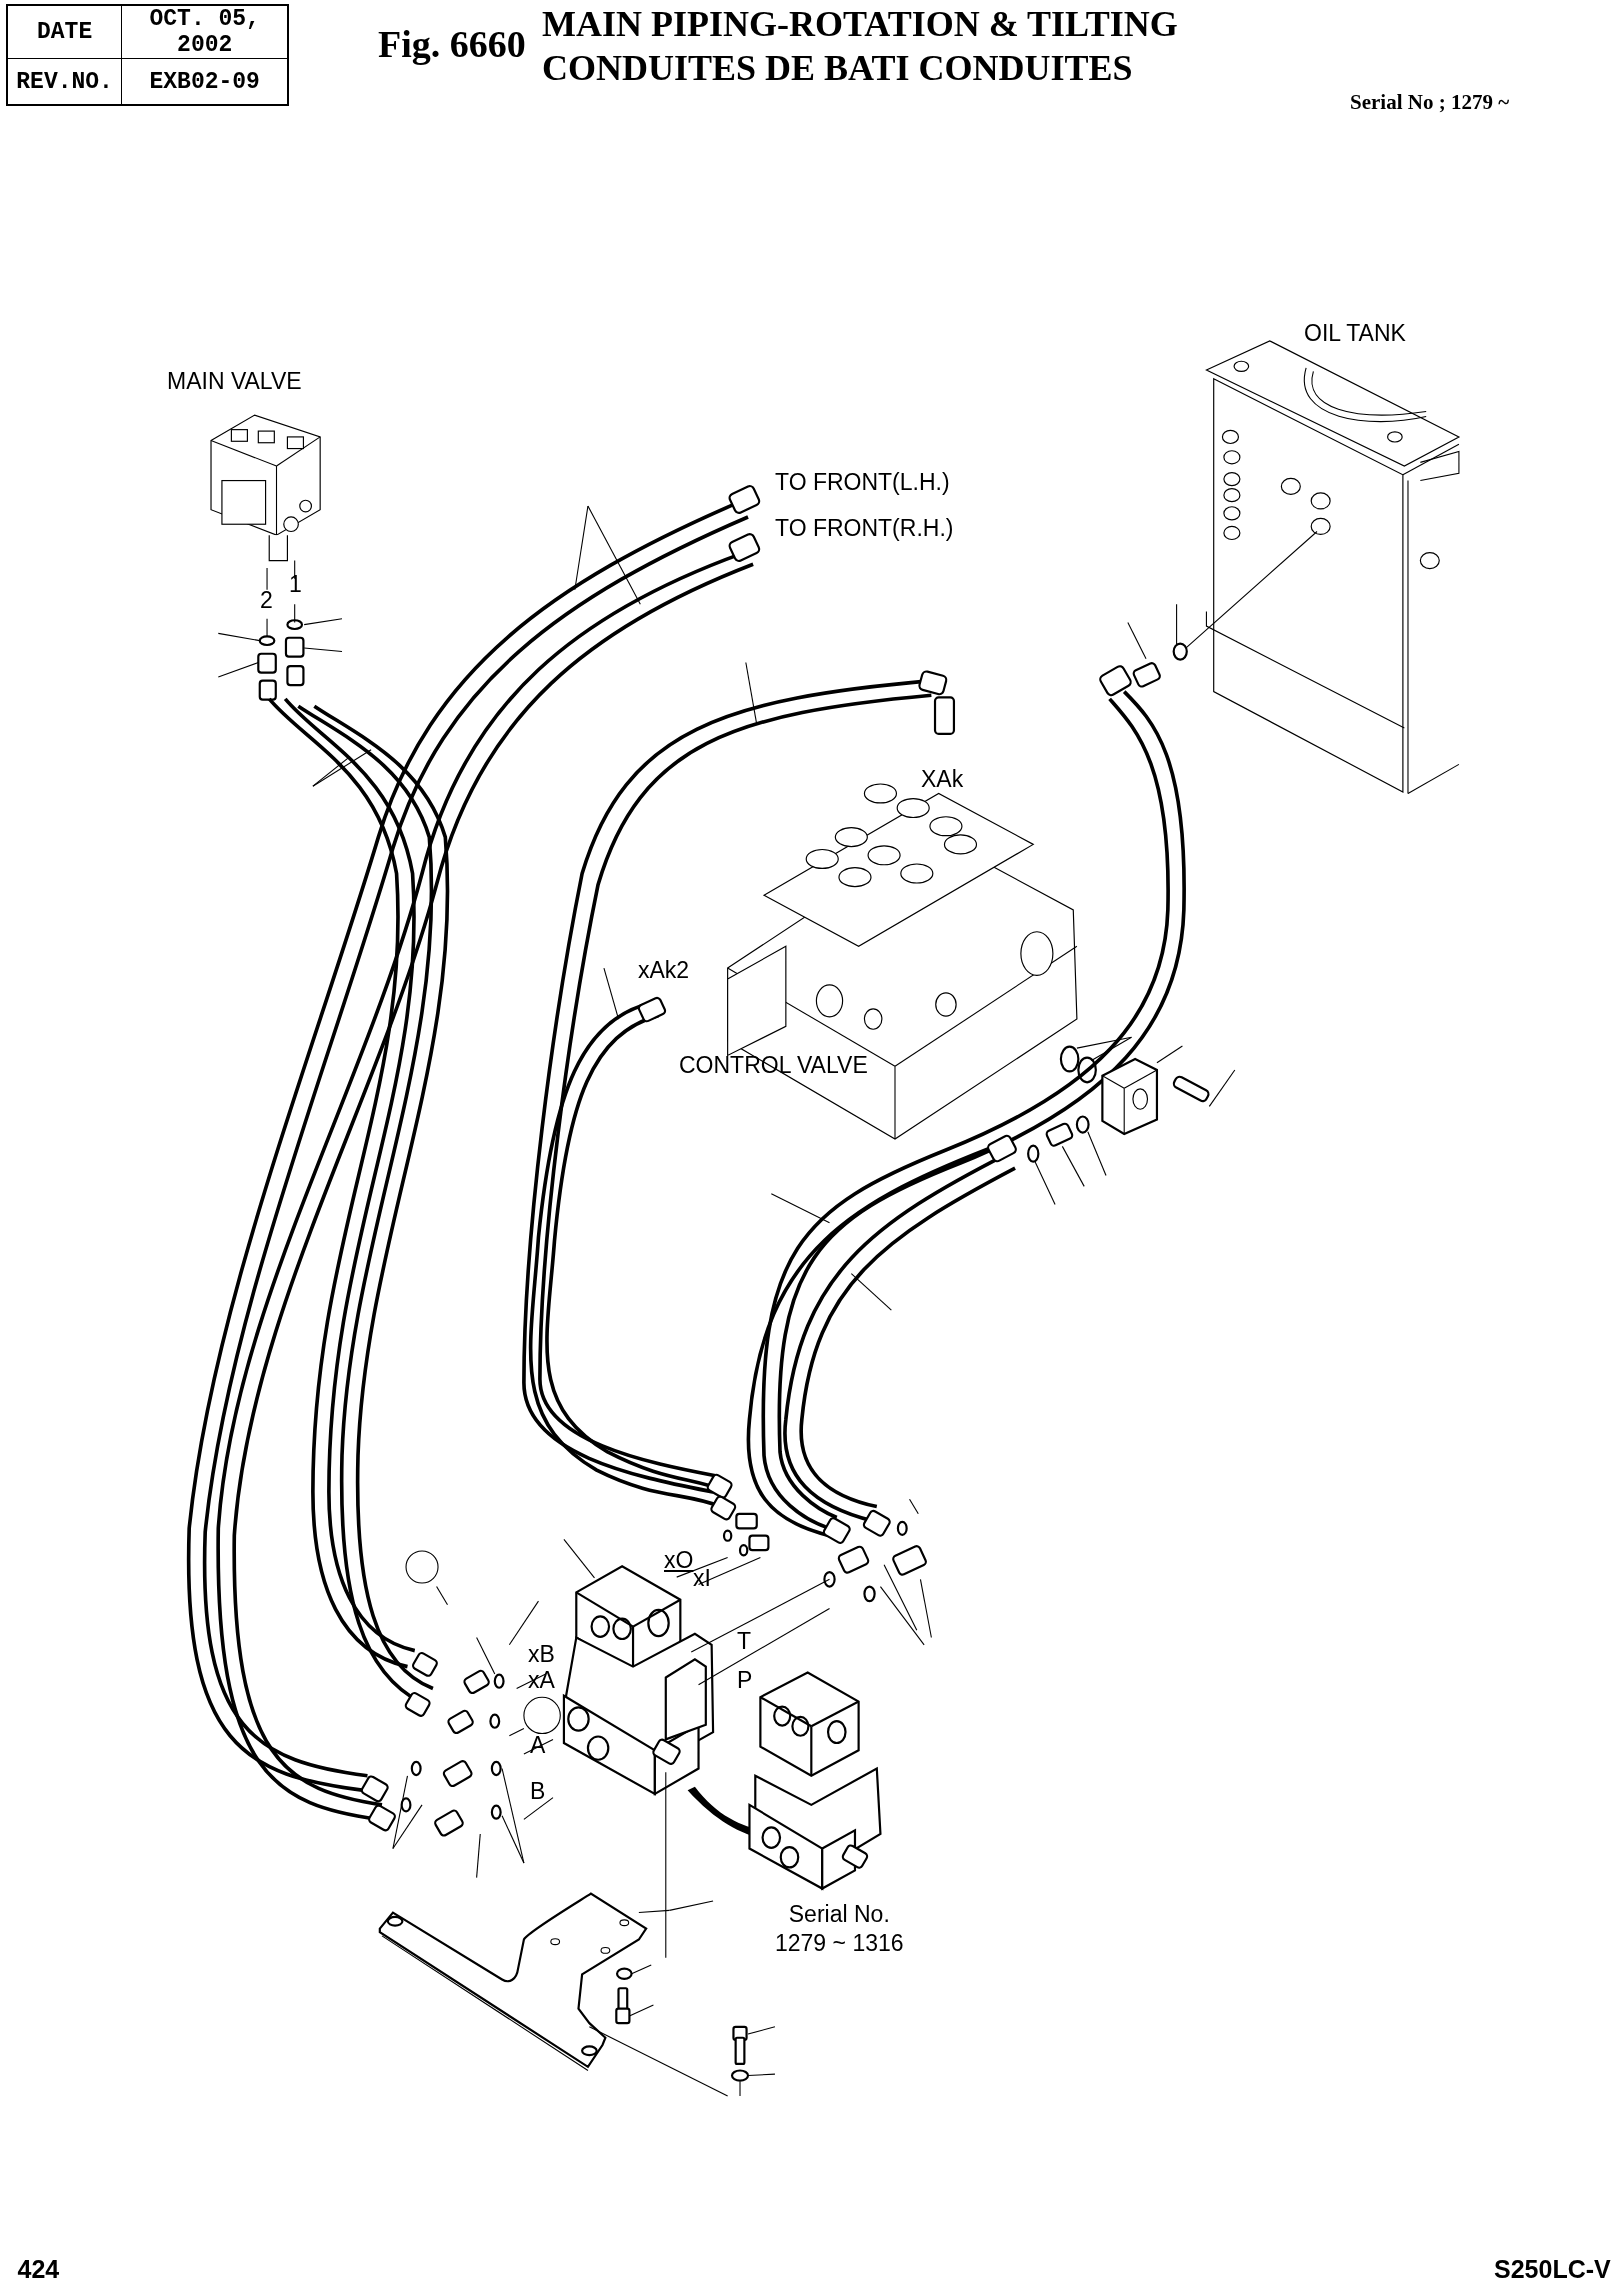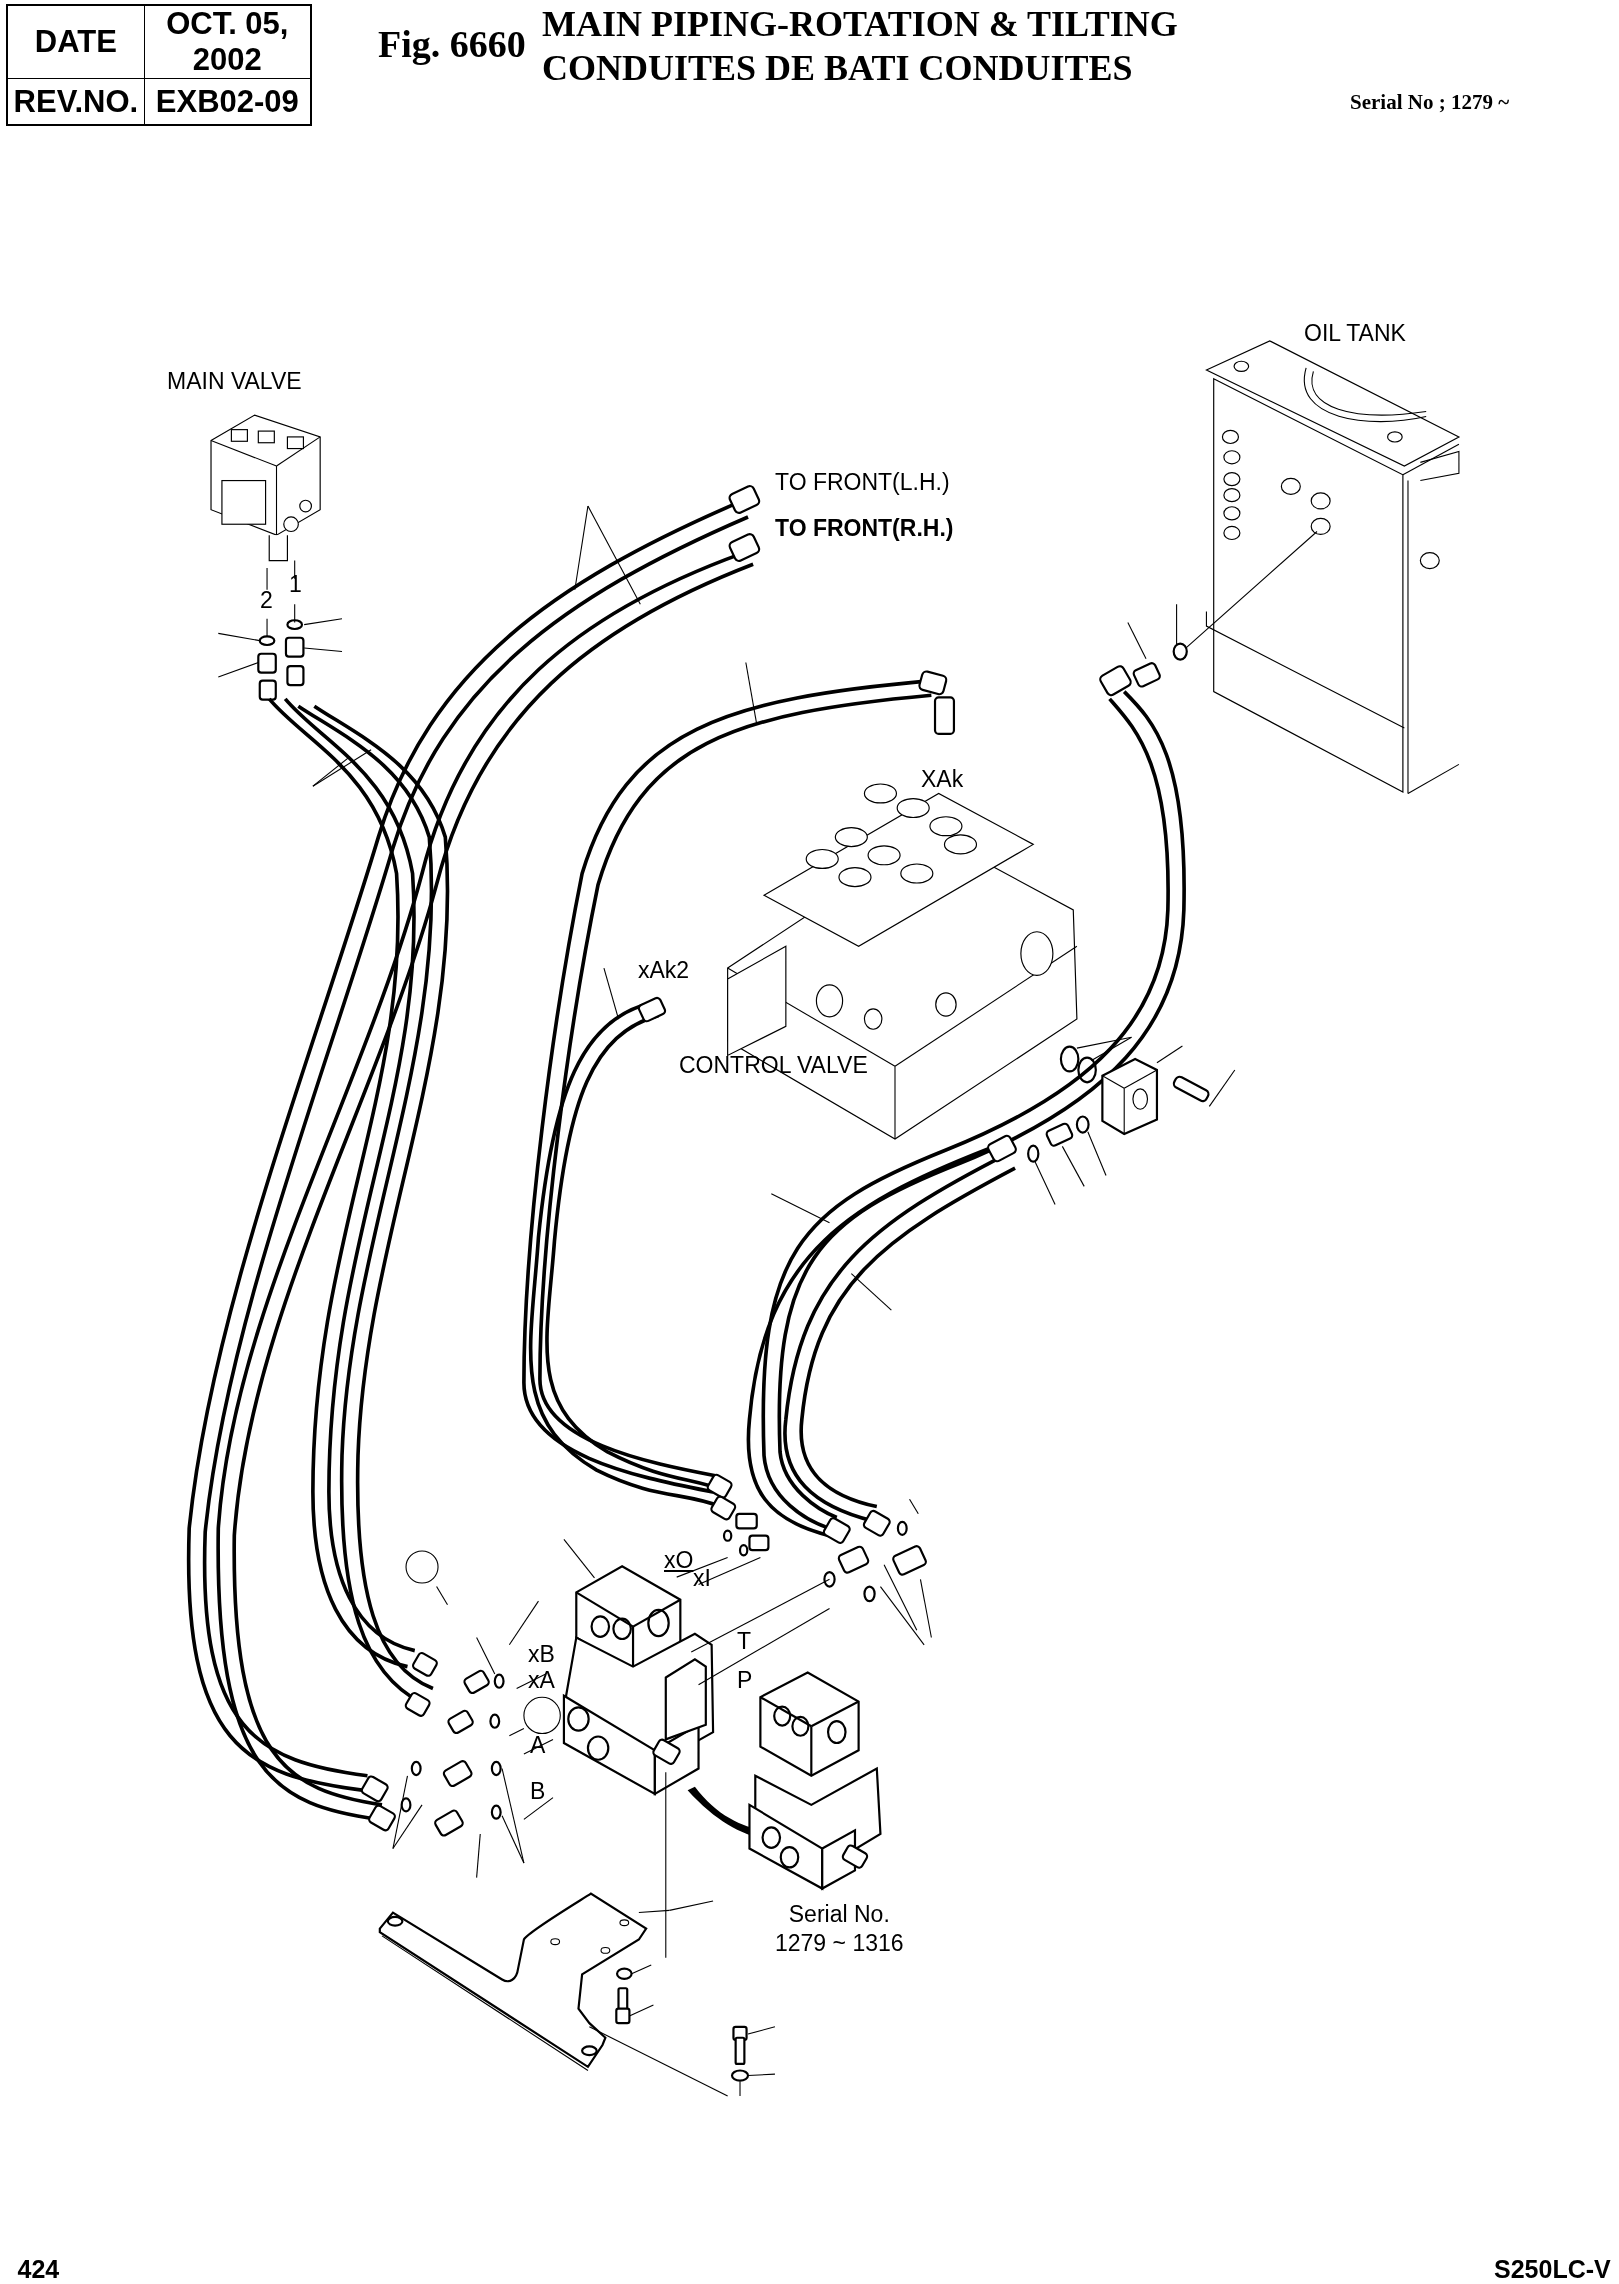--- a/index.html
+++ b/index.html
@@ -1,18 +1,18 @@
 <!DOCTYPE html>
 <html style="font-size:11.6px"><head>
 <meta charset="utf-8">
 <style>
   html,body{margin:0;padding:0;background:#fff;}
   body{width:1619px;height:2284px;position:relative;overflow:hidden;color:#000;}
   .hdr-table{position:absolute;left:5.8px;top:4.4px;border-collapse:collapse;border:2.9px solid #000;
-    font-family:Liberation Sans, sans-serif;font-weight:bold;font-size:31px;padding-left:25px;}
+    font-family:Liberation Mono, monospace;font-weight:bold;font-size:23px;padding-left:25px;}
   .hdr-table td{border:1.5px solid #000;height:45px;text-align:center;padding:0 5.8px;}
   .hdr-table td.k{width:102px;}
   .hdr-table td.v{width:153px;}
   .fig-no{position:absolute;left:378px;top:22px;font-family:"Liberation Serif",serif;font-weight:bold;font-size:38px;}
   .title{position:absolute;left:542px;top:1.5px;font-family:"Liberation Serif",serif;font-weight:bold;font-size:36px;line-height:44px;}
   .serial{position:absolute;left:1350px;top:90px;font-family:"Liberation Serif",serif;font-weight:bold;font-size:21px;}
   .lbl{position:absolute;font-family:"Liberation Sans",sans-serif;font-size:23px;white-space:nowrap;}
   .foot{position:absolute;font-family:"Liberation Sans",sans-serif;font-weight:bold;font-size:25px;}
   svg.draw{position:absolute;left:0;top:0;}
   svg .hose{fill:none;stroke:#000;stroke-width:5;}
@@ -318,21 +318,21 @@
     <line class="thin" x1="1028" y1="2795" x2="1065" y2="2785"></line>
     <ellipse class="part" cx="1017" cy="2852" rx="11" ry="7"></ellipse>
     <line class="thin" x1="1028" y1="2852" x2="1065" y2="2850"></line>
     <line class="thin" x1="1017" y1="2860" x2="1017" y2="2880"></line>
   </g>
 </svg>
 
 <div class="lbl" style="left:167px;top:368px;">MAIN VALVE</div>
 <div class="lbl" style="left:1304px;top:320px;">OIL TANK</div>
 <div class="lbl" style="left:775px;top:469px;">TO FRONT(L.H.)</div>
-<div class="lbl" style="left:775px;top:515px;font-weight:bold;">TO FRONT(R.H.)</div>
+<div class="lbl" style="left:775px;top:515px;">TO FRONT(R.H.)</div>
 <div class="lbl" style="left:671px;top:1052px;margin-left:8px;">CONTROL VALVE</div>
 
 <div class="lbl" style="left:260px;top:587px;">2</div>
 <div class="lbl" style="left:289px;top:571px;">1</div>
 <div class="lbl" style="left:921px;top:766px;">XAk</div>
 <div class="lbl" style="left:638px;top:957px;">xAk2</div>
 <div class="lbl" style="left:664px;top:1547px;text-decoration:underline;">xO</div>
 <div class="lbl" style="left:693px;top:1565px;">xI</div>
 <div class="lbl" style="left:528px;top:1641px;">xB</div>
 <div class="lbl" style="left:528px;top:1667px;">xA</div>

